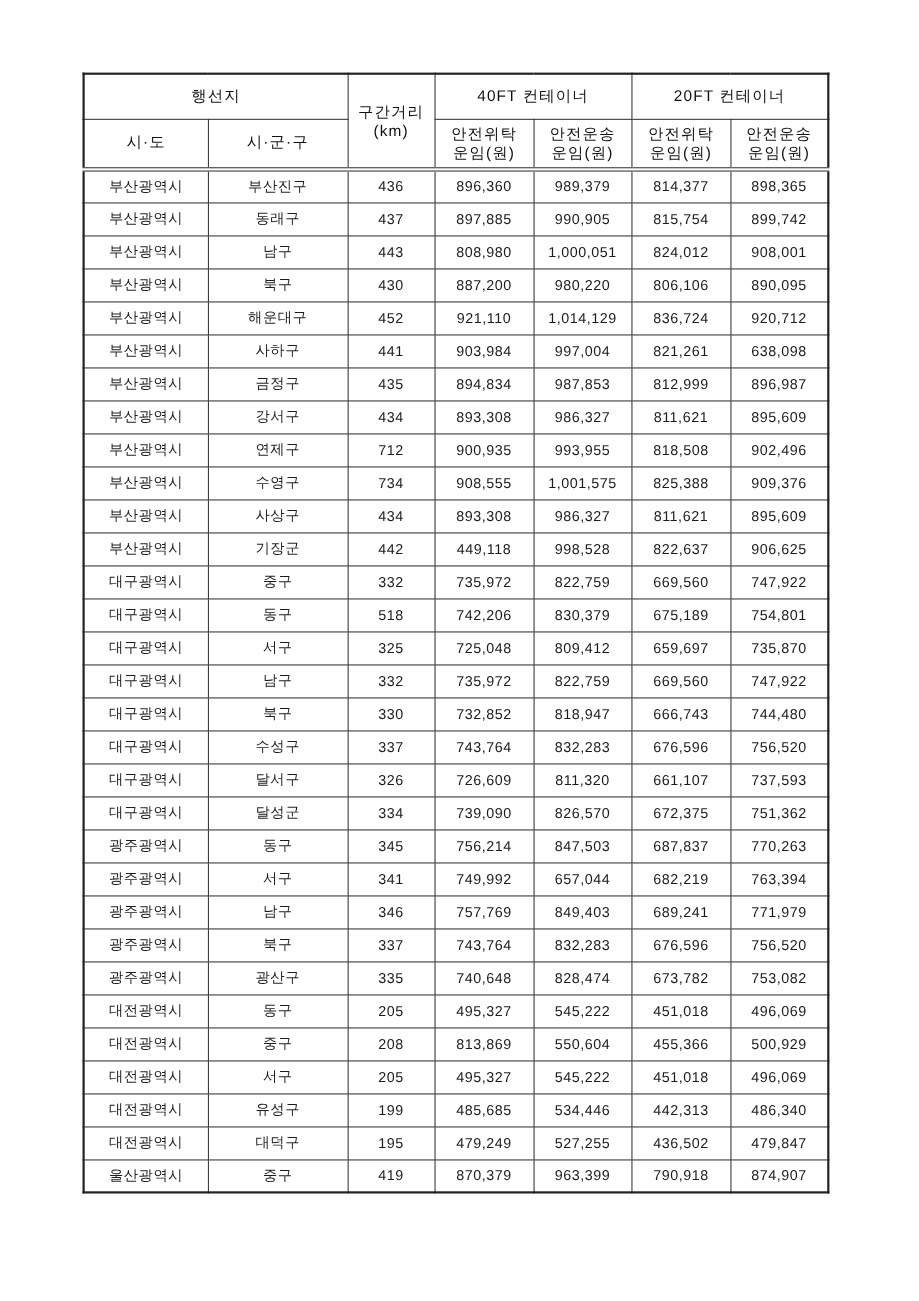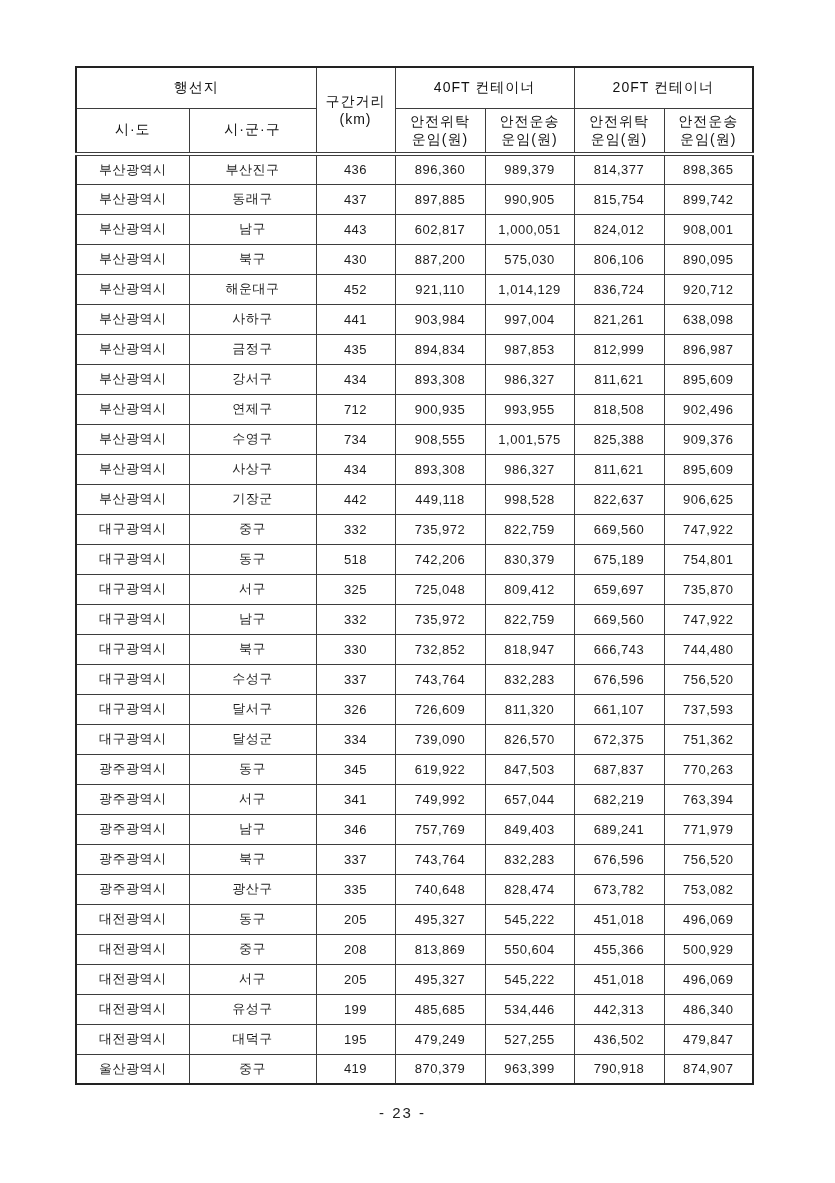--- a/index.html
+++ b/index.html
@@ -108,31 +108,31 @@
     <td>437</td>
     <td>897,885</td>
     <td>990,905</td>
     <td>815,754</td>
     <td>899,742</td>
   </tr>
         <tr>
     <td>부산광역시</td>
     <td>남구</td>
     <td>443</td>
-    <td>602,817</td>
+    <td>808,980</td>
     <td>1,000,051</td>
     <td>824,012</td>
     <td>908,001</td>
   </tr>
         <tr>
     <td>부산광역시</td>
     <td>북구</td>
     <td>430</td>
     <td>887,200</td>
-    <td>575,030</td>
+    <td>980,220</td>
     <td>806,106</td>
     <td>890,095</td>
   </tr>
         <tr>
     <td>부산광역시</td>
     <td>해운대구</td>
     <td>452</td>
     <td>921,110</td>
     <td>1,014,129</td>
     <td>836,724</td>
@@ -270,21 +270,21 @@
     <td>334</td>
     <td>739,090</td>
     <td>826,570</td>
     <td>672,375</td>
     <td>751,362</td>
   </tr>
         <tr>
     <td>광주광역시</td>
     <td>동구</td>
     <td>345</td>
-    <td>619,922</td>
+    <td>756,214</td>
     <td>847,503</td>
     <td>687,837</td>
     <td>770,263</td>
   </tr>
         <tr>
     <td>광주광역시</td>
     <td>서구</td>
     <td>341</td>
     <td>749,992</td>
     <td>657,044</td>
@@ -368,15 +368,14 @@
     <td>중구</td>
     <td>419</td>
     <td>870,379</td>
     <td>963,399</td>
     <td>790,918</td>
     <td>874,907</td>
   </tr>
       </tbody>
   </table>
 
-  <div class="page-number">- 23 -</div>
 
 </div>
 
 </body></html>

